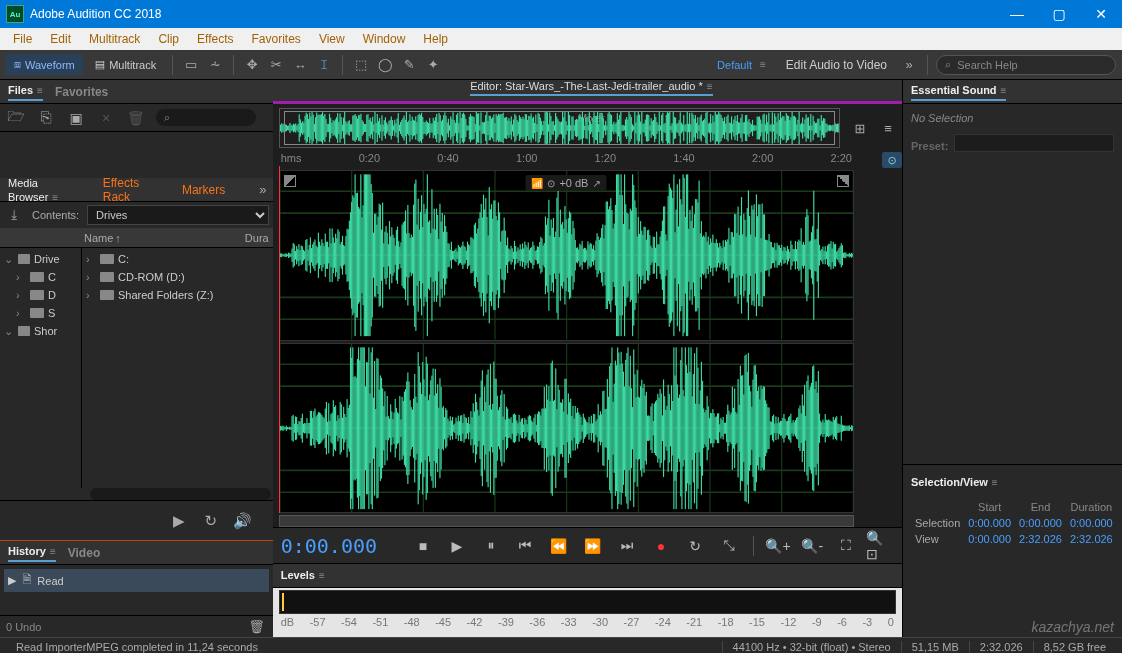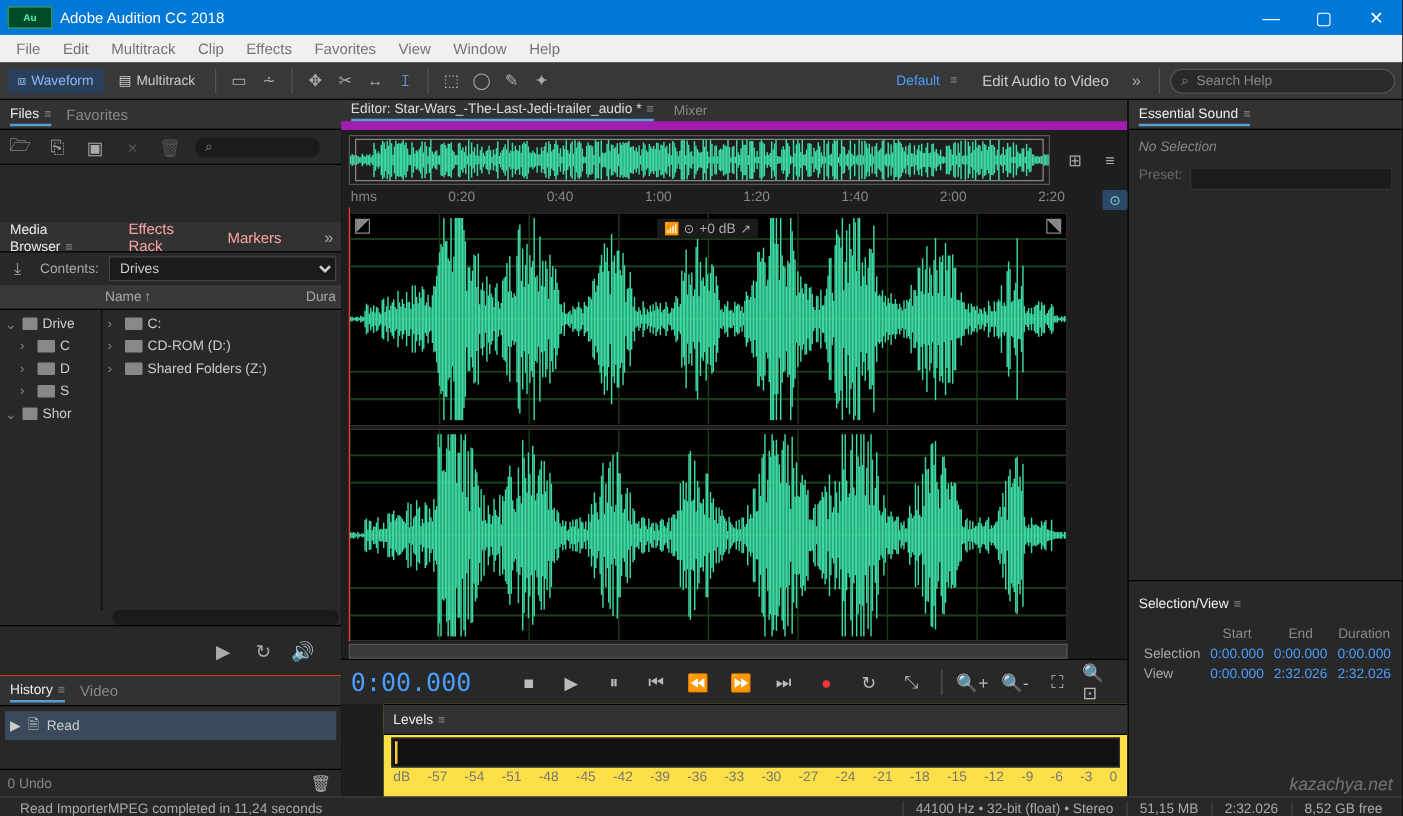--- a/index.html
+++ b/index.html
@@ -1,47 +1,47 @@
 <!DOCTYPE html>
 <html><head>
 <meta charset="utf-8">
 <style>
 * { margin: 0; padding: 0; box-sizing: border-box; font-family: "Segoe UI", Arial, sans-serif; font-size: 11px; user-select: none; }
 body { background: #0a0a0a; width: 1122px; height: 653px; overflow: hidden; }
 .titlebar { height: 28px; background: #0078d7; display: flex; align-items: center; color: #fff; }
-.titlebar .logo { width: 36px; height: 18px; margin: 0 6px; background:#004b2a; border:1px solid #3aa97f; display:flex; align-items:center; justify-content:center; font-size:8px; color:#4ef5b7; font-weight:bold; }
+.titlebar .logo { width: 18px; height: 18px; margin: 0 6px; background:#004b2a; border:1px solid #3aa97f; display:flex; align-items:center; justify-content:center; font-size:8px; color:#4ef5b7; font-weight:bold; }
 .titlebar .title { flex: 1; font-size: 12px; }
 .winbtn { width: 42px; height: 28px; display: flex; align-items: center; justify-content: center; color: #fff; font-size: 14px; }
 .menubar { height: 22px; background: #f0f0f0; display: flex; align-items: center; padding: 0 4px; }
-.menubar div { padding: 0 9px; color: #737373; font-size: 12px; height: 22px; display: flex; align-items: center; }
+.menubar div { padding: 0 9px; color: #a16207; font-size: 12px; height: 22px; display: flex; align-items: center; }
 .toolbar { height: 30px; background: #383838; display: flex; align-items: center; border-bottom: 1px solid #000; padding: 0 6px; gap:4px; }
 .tbtn { padding: 4px 8px; color: #ccc; display: flex; align-items: center; gap: 4px; border-radius: 2px; font-size: 12px; }
 .tbtn.active { background: #2a4058; color: #8cb8ff; }
 .tbtn.wkspace { color: #4a9eff; }
 .iconbtn { width: 20px; height: 20px; color: #aaa; display:flex; align-items:center; justify-content:center; font-size:13px; }
 .sep { width: 1px; height: 20px; background: #555; margin: 0 4px; }
 .search { background:#2a2a2a; border:1px solid #555; border-radius:10px; height:20px; width:180px; display:flex; align-items:center; padding:0 8px; color:#888; gap:6px;}
 
 .mainrow { display: flex; height: 557px; }
 .leftcol { width: 336px; display: flex; flex-direction: column; background:#282828; }
 .midcol { flex: 1; display: flex; flex-direction: column; background:#1e1e1e; }
 .rightcol { width: 220px; background:#282828; border-left:1px solid #000;}
 
 .panel-tabs { height: 24px; display:flex; align-items:center; background:#323232; border-bottom:1px solid #000; padding-left:8px; gap:12px; }
-.panel-tabs .tab { color:#888; font-size:12px; cursor:pointer;}
+.panel-tabs .tab { color:#888; font-size:12px; cursor:pointer;font-weight:bold;}
 .panel-tabs .tab.active { color:#eee; border-bottom:2px solid #5a9fd4; padding-bottom:2px; }
 .panel-tabs .tab.active.nox { border-bottom:none; }
 .menu-icon { color:#888; font-size:10px; margin-left:4px;}
 
 .files-toolbar { height: 28px; display:flex; align-items:center; padding:0 6px; gap:10px; border-bottom:1px solid #000; }
 .files-toolbar .iconbtn { font-size:14px;}
 .searchsmall { background:#1a1a1a; border-radius:10px; padding:2px 8px; color:#888; display:flex; align-items:center; gap:4px; flex:1; max-width:100px;}
 
 .media-tabs { height:24px; display:flex; align-items:center; padding-left:8px; gap:14px; background:#323232; border-bottom:1px solid #000;}
-.media-tabs .tab { color:#fca5a5; font-size:12px;}
+.media-tabs .tab { color:#f97316; font-size:12px;}
 .media-tabs .tab.active { color:#eee; }
 
 .contents-row { height:26px; display:flex; align-items:center; padding:0 4px; gap:8px;}
 .contents-row select { background:#1a1a1a; border:1px solid #444; color:#ccc; padding:2px 4px; flex:1; font-size:11px;}
 .tree-header { height:20px; display:flex; align-items:center; background:#383838; border-bottom:1px solid #000; padding-left:4px;}
 .tree-header .col1{ width:80px; color:#aaa;}
 .tree-header .col2{ flex:1; color:#aaa; display:flex; align-items:center; gap:2px;}
 .tree-header .col3{ color:#aaa; padding-right:4px;}
 .tree-body { display:flex; height:240px;}
 .tree-left { width:82px; background:#282828; border-right:1px solid #000; padding-top:2px;}
@@ -52,43 +52,43 @@
 .folder-icon { width:12px;height:10px;background:#888;border-radius:1px;}
 
 .transport-dummy { height:40px; display:flex; align-items:center; padding:0 20px; gap:12px; border-top:1px solid #000;}
 .transport-dummy .iconbtn{ font-size:15px;}
 
 .hist { height:75px; border-top:1px solid #c2410c;}
 .hist-body { padding:4px;}
 .hist-row { display:flex; align-items:center; gap:6px; color:#ccc; background:#3a4a5a; padding:2px 4px;}
 .undo-row { height:22px; display:flex; align-items:center; justify-content:space-between; padding:0 6px; color:#888; border-top:1px solid #000;}
 
-.editor-tabs { height:24px; background:#323232; display:flex; align-items:center; padding-left:8px; gap:16px; border-bottom:7px solid #a21caf;}
+.editor-tabs { height:24px; background:#323232; display:flex; align-items:center; padding-left:8px; gap:16px; border-bottom:3px solid #a21caf;flex-direction:column;}
 .overview { height:40px; margin:4px 6px; border:1px solid #555; position:relative; display:flex; align-items:center;}
 .overview .sel { position:absolute; left:4px; right:4px; top:2px; bottom:2px; border:1px solid #888;}
 .timeline { height:18px; margin:0 48px 0 6px; color:#888; display:flex; justify-content:space-between; font-size:10px; padding:0 2px;}
 .wave-area { position:relative; flex:1; margin:0 48px 0 6px; display:flex; flex-direction:column; gap:2px;}
 .channel { flex:1; background:#000; border:1px solid #333; position:relative; overflow:hidden;}
 .waveform-svg { display:block; width:100%; height:100%;}
 .hud { position:absolute; top:4px; left:50%; transform:translateX(-50%); background:rgba(30,30,30,.85); padding:2px 6px; border-radius:2px; color:#aaa; font-size:10px; display:flex; align-items:center; gap:4px;}
 .grid-line { stroke:#1a3a1a; stroke-width:1;}
 .transport { height:36px; display:flex; align-items:center; padding:0 8px; gap:6px; border-top:1px solid #000; background:#282828;}
 .timecode { color:#4a9eff; font-size:20px; font-family: monospace; margin-right:20px;}
 .trbtn { width:28px; height:24px; display:flex; align-items:center; justify-content:center; color:#bbb; font-size:14px;}
 .trbtn.rec { color:#f33;}
 
-.levels { height:74px; border-top:1px solid #000; background:#fde047;margin-left:34px;}
+.levels { height:74px; border-top:1px solid #000; background:#e5e5e5;}
 .lv-body { height:50px; padding:2px 6px;}
 .lv-meter { height:24px; background:#111; border:1px solid #333; position:relative;}
 .lv-meter::before { content:""; position:absolute; left:2px; top:2px; bottom:2px; width:2px; background:#fc3;}
 .lv-scale { display:flex; justify-content:space-between; color:#777; font-size:9px; padding:2px 2px;}
 
 .essential-body { padding:8px; color:#aaa;}
 .noselection { font-style:italic; color:#888; margin-bottom:10px;}
-.preset-row { display:flex; align-items:flex-start; gap:6px; color:#666;}
+.preset-row { display:flex; align-items:flex-end; gap:6px; color:#666;font-weight:bold;}
 .preset-field { background:#1c1c1c; border:1px solid #333; flex:1; height:18px;}
 
 .selview { border-top:1px solid #000; padding:6px 8px;}
 .sv-table { width:100%; color:#888; border-collapse:collapse;}
 .sv-table th { color:#888; font-weight:normal; text-align:center; padding:2px 4px; font-size:11px;}
 .sv-table td { padding:2px 4px; font-size:11px;}
 .sv-table td.v { color:#4a9eff;}
 .sv-table td.first { color:#aaa;}
 
 .statusbar { height:18px; background:#282828; border-top:1px solid #444; display:flex; align-items:center; color:#aaa; padding:0 6px; font-size:11px;}

